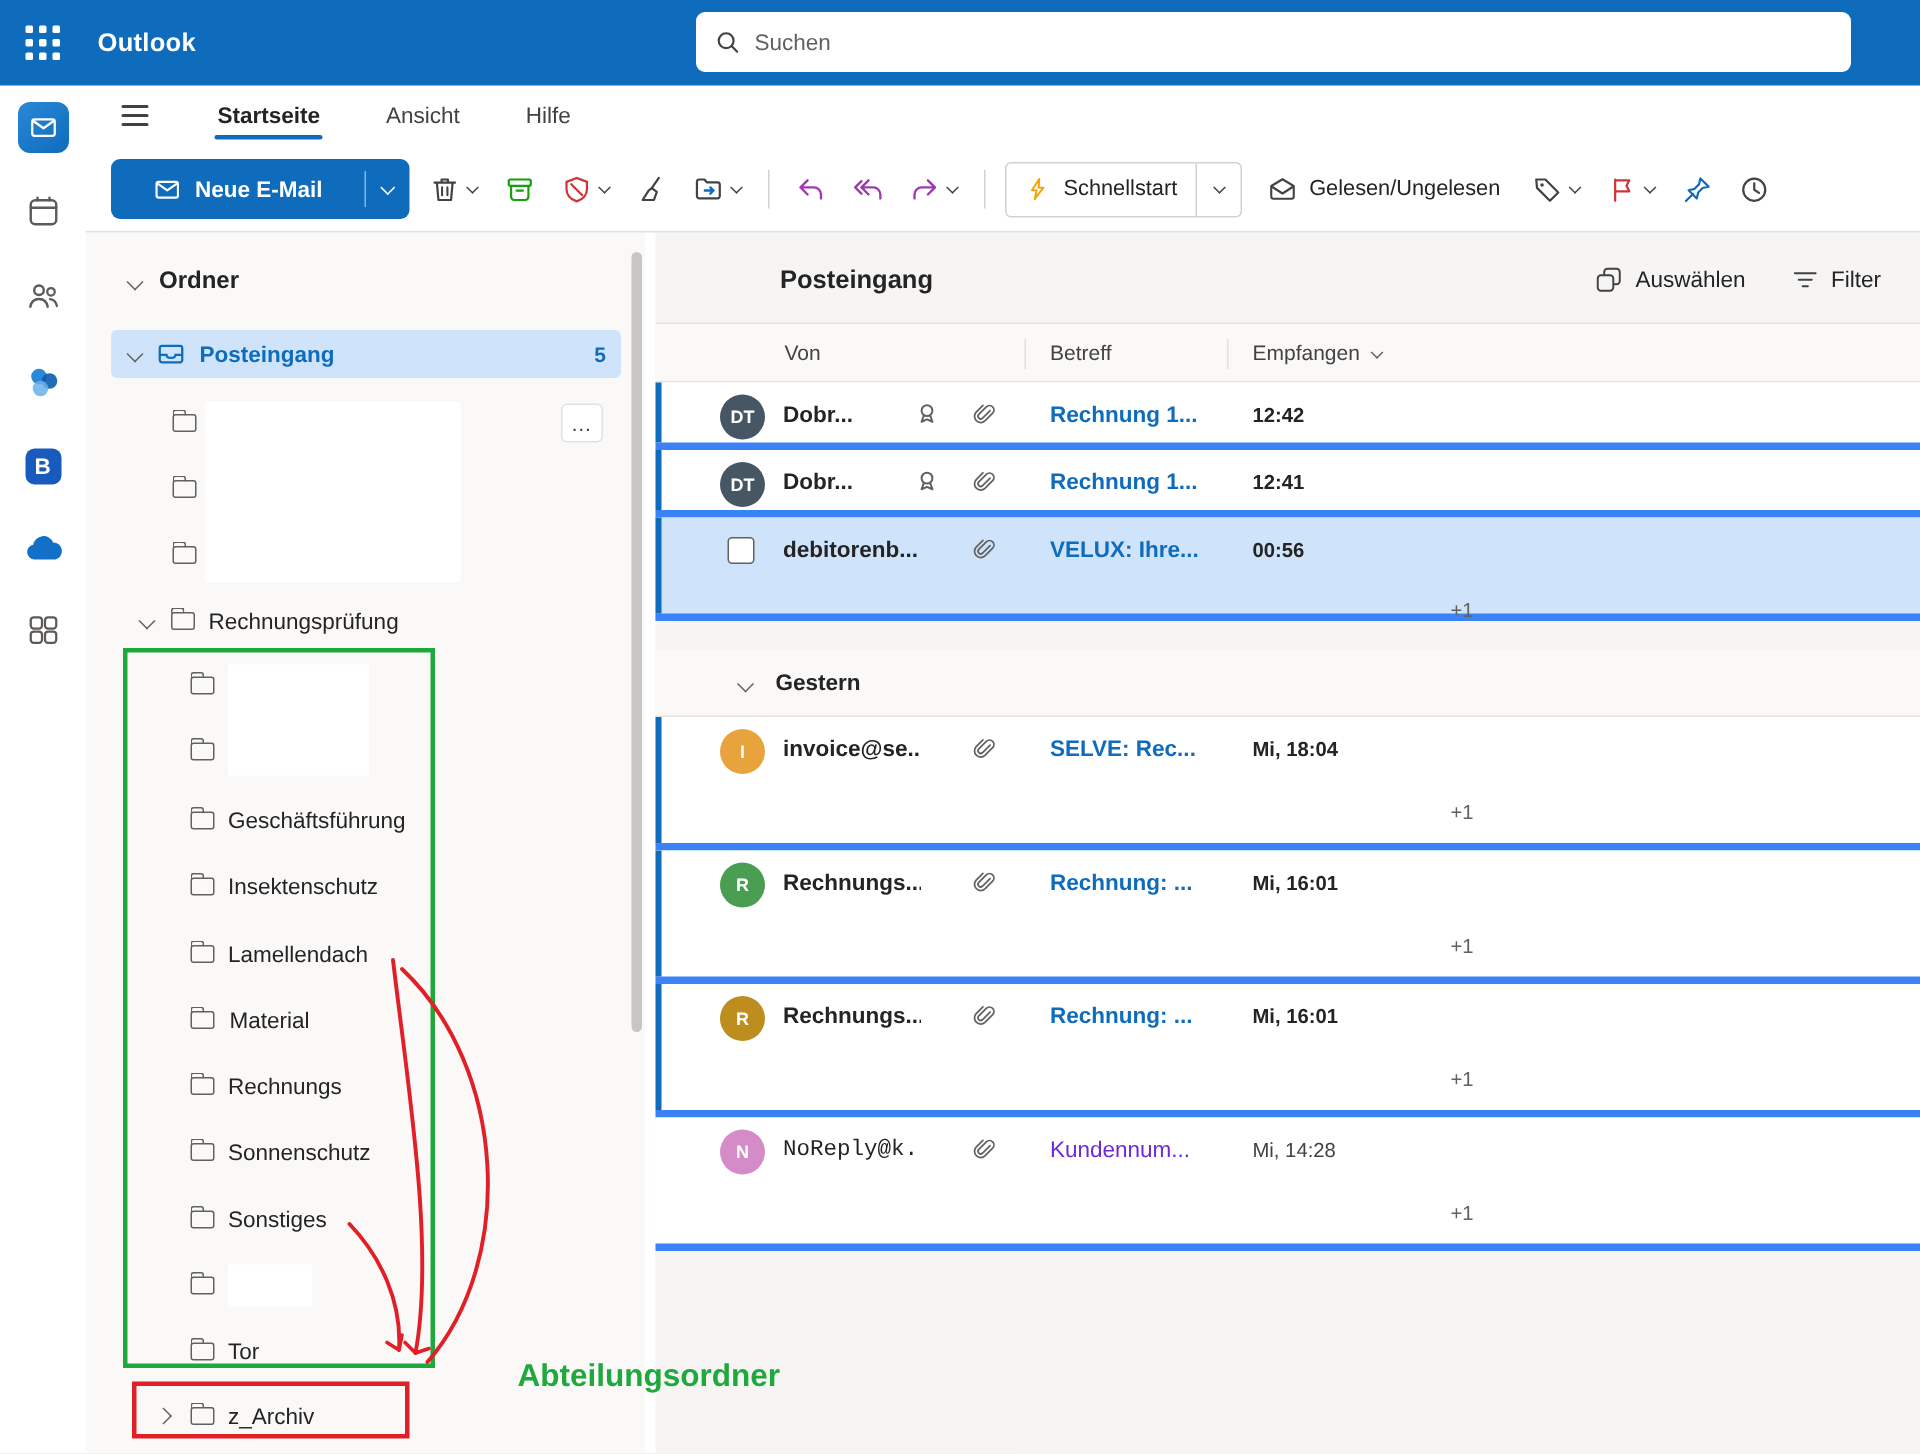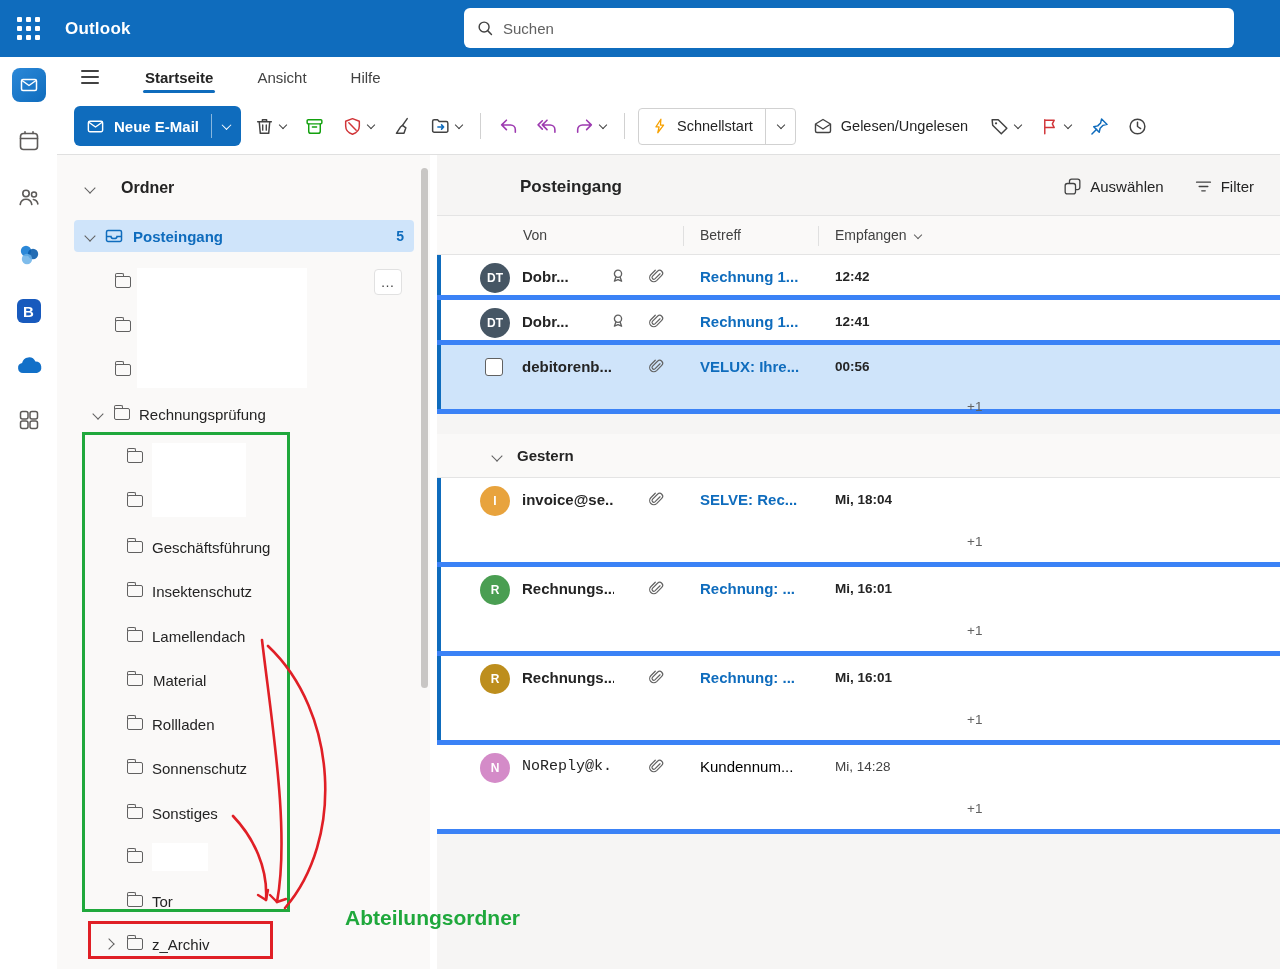--- a/index.html
+++ b/index.html
@@ -26,36 +26,36 @@
   
   .ribbon { position:absolute; left:57px; top:57px; width:1223px; height:98px; background:#fff; border-bottom:1px solid #e0e0e0; z-index:3; }
   .tabsrow { display:flex; align-items:center; height:40px; padding-left:20px; gap:40px; }
   .hamburger { display:flex; flex-direction:column; gap:4px; cursor:pointer; padding:4px; }
   .hamburger i { width:18px; height:2px; background:#424242; border-radius:1px; }
   .tab { font-size:15px; color:#424242; cursor:pointer; position:relative; padding:8px 2px; }
   .tab.active { font-weight:700; color:#242424; }
   .tab.active::after { content:""; position:absolute; left:0; right:0; bottom:1px; height:3px; border-radius:2px; background:#0f6cbd; }
   .toolrow { display:flex; align-items:center; height:58px; padding-left:17px; gap:9px; overflow:hidden; }
   .btn-newmail { display:flex; align-items:center; height:40px; background:#0f6cbd; border-radius:6px; color:#fff; overflow:hidden; cursor:pointer; flex:none; }
-  .nm-main { display:flex; align-items:center; gap:9px; padding:0 12px; font-size:15px; font-weight:700; }
+  .nm-main { display:flex; align-items:center; gap:9px; padding:0 28px; font-size:15px; font-weight:700; }
   .nm-split { width:1px; height:24px; background:rgba(255,255,255,.5); }
   .nm-chev { padding:0 11px; display:flex; align-items:center; }
   .wchev { width:7px; height:7px; border-right:1.6px solid #fff; border-bottom:1.6px solid #fff; transform:rotate(45deg) translate(-1px,-1px); }
   .icon-btn { display:flex; align-items:center; gap:3px; padding:5px 4px; border-radius:4px; cursor:pointer; flex:none; }
   .dchev { width:6px; height:6px; border-right:1.4px solid #424242; border-bottom:1.4px solid #424242; transform:rotate(45deg); margin:-2px 1px 0 2px; }
   .tool-divider { width:1px; height:26px; background:#d1d1d1; margin:0 4px; flex:none; }
   .btn-outline { display:flex; align-items:center; height:37px; border:1px solid #d1d1d1; border-radius:4px; background:#fff; overflow:hidden; cursor:pointer; flex:none; }
   .qs-main { display:flex; align-items:center; gap:8px; padding:0 12px; font-size:14.5px; color:#242424; }
   .qs-split { width:1px; height:37px; background:#d1d1d1; }
   .qs-chev { padding:0 10px; display:flex; align-items:center; }
   .txt-btn { display:flex; align-items:center; gap:8px; padding:6px 8px; border-radius:4px; font-size:14.5px; color:#242424; cursor:pointer; flex:none; }
 
   
   .folder-pane { position:absolute; left:57px; top:155px; width:373px; height:814px; background:#faf9f8; z-index:2; }
-  .fp-header { position:absolute; top:24px; left:29px; display:flex; align-items:center; gap:27px; }
+  .fp-header { position:absolute; top:24px; left:29px; display:flex; align-items:center; gap:12px; }
   .fp-title { font-size:16px; font-weight:700; color:#242424; }
   .chv { width:8px; height:8px; border-right:1.6px solid #616161; border-bottom:1.6px solid #616161; transform:rotate(45deg); flex:none; }
   .chv.right { transform:rotate(-45deg); }
   .frow { position:absolute; left:17px; width:340px; height:32px; display:flex; align-items:center; border-radius:4px; cursor:pointer; font-size:15px; color:#242424; }
   .frow.sel { background:#cfe4fa; }
   .frow.sel .flabel { color:#0f6cbd; font-weight:700; }
   .fold { width:16px; height:12px; border:1.5px solid #616161; border-radius:2px; position:relative; flex:none; }
   .fold::before { content:""; position:absolute; top:-4px; left:-1.5px; width:7px; height:3px; border:1.5px solid #616161; border-bottom:none; border-radius:2px 2px 0 0; }
   .fcount { margin-left:auto; margin-right:10px; color:#0f6cbd; font-size:14px; font-weight:700; }
   .more-btn { position:absolute; right:12px; top:3px; width:28px; height:26px; background:#fff; border:1px solid #e1e1e1; border-radius:4px; display:grid; place-items:center; font-size:14px; color:#424242; letter-spacing:1px; cursor:pointer; }
@@ -75,21 +75,21 @@
   .colsep { position:absolute; top:10px; width:1px; height:20px; background:#e0e0e0; }
   .mrow { position:absolute; left:0; right:0; background:#fff; border-bottom:5px solid #3b82f6; cursor:pointer; }
   .mrow.sel { background:#cfe4fa; }
   .ubar { position:absolute; left:0; top:0; bottom:0; width:4px; background:#0f6cbd; }
   .avatar { position:absolute; left:43px; top:8px; width:30px; height:30px; border-radius:50%; color:#fff; font-size:12px; font-weight:700; display:grid; place-items:center; }
   .chk { position:absolute; left:48px; top:13px; width:18px; height:18px; border:1.6px solid #616161; border-radius:3px; background:#fff; }
   .msender { position:absolute; left:85px; top:13px; width:92px; font-size:15px; font-weight:700; white-space:nowrap; overflow:hidden; }
   .msender.read { font-weight:400;font-family:Liberation Mono, monospace; }
   .rowic { position:absolute; top:12px; }
   .msubject { position:absolute; left:263px; top:13px; width:125px; font-size:15px; font-weight:700; color:#0f6cbd; white-space:nowrap; overflow:hidden; }
-  .msubject.read { color:#000000; font-weight:400; }
+  .msubject.read { color:#6d28d9; font-weight:400; }
   .mtime { position:absolute; left:398px; top:14px; font-size:13.5px; color:#242424; font-weight:600; }
   .mtime.read { font-weight:400; color:#424242; }
   .more { position:absolute; left:530px; top:56px; font-size:13.5px; color:#616161; }
   .mrow.sel .more { top:54px; }
   .ggroup { position:absolute; left:0; right:0; height:44px; background:#faf9f8; border-bottom:1px solid #e4e4e4; display:flex; align-items:center; }
   .ggroup .chv { margin-left:56px; }
   .glabel { margin-left:16px; font-size:15px; font-weight:700; }
 
   
   .anno-svg { position:absolute; left:0; top:0; z-index:99; pointer-events:none; }
@@ -366,21 +366,21 @@
     <div class="frow" style="top:465px">
       <span class="fold" style="margin-left:53px"></span>
       <span class="flabel" style="margin-left:9px">Lamellendach</span>
     </div>
     <div class="frow" style="top:509px">
       <span class="fold" style="margin-left:53px"></span>
       <span class="flabel" style="margin-left:10px">Material</span>
     </div>
     <div class="frow" style="top:553px">
       <span class="fold" style="margin-left:53px"></span>
-      <span class="flabel" style="margin-left:9px">Rollladen</span>
+      <span class="flabel" style="margin-left:9px">Rechnungs</span>
     </div>
     <div class="frow" style="top:597px">
       <span class="fold" style="margin-left:53px"></span>
       <span class="flabel" style="margin-left:9px">Sonnenschutz</span>
     </div>
     <div class="frow" style="top:642px">
       <span class="fold" style="margin-left:53px"></span>
       <span class="flabel" style="margin-left:9px">Sonstiges</span>
     </div>
     <div class="frow" style="top:686px">

